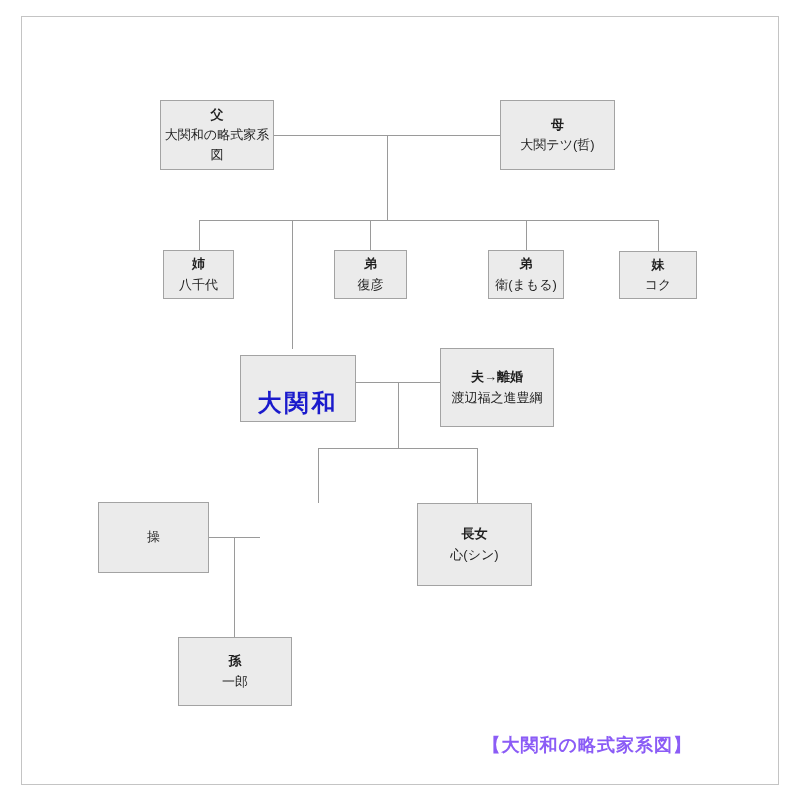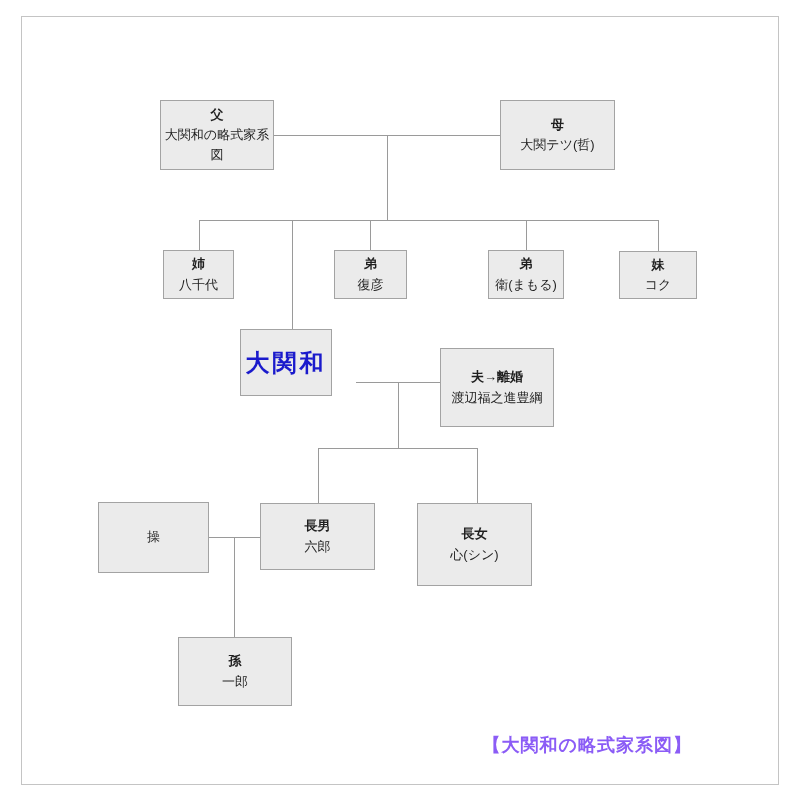--- a/index.html
+++ b/index.html
@@ -72,34 +72,30 @@
   </div>
   <div class="node" style="left:488px; top:250px; width:76px; height:49px;">
     <div class="relation">弟</div>
     <div class="name">衛(まもる)</div>
   </div>
   <div class="node" style="left:619px; top:251px; width:78px; height:48px;">
     <div class="relation">妹</div>
     <div class="name">コク</div>
   </div>
 
-  <div class="node" style="left:240px; top:329px; width:92px; height:67px;">
+  <div class="node" style="left:240px; top:355px; width:116px; height:67px;justify-content:flex-end;">
     <div class="self-name">大関和</div>
   </div>
   <div class="node" style="left:440px; top:348px; width:114px; height:79px;">
     <div class="relation">夫→離婚</div>
     <div class="name">渡辺福之進豊綱</div>
   </div>
 
   <div class="node" style="left:98px; top:502px; width:111px; height:71px;">
     <div class="name">操</div>
-  </div>
-  <div class="node" style="left:260px; top:503px; width:115px; height:67px;">
-    <div class="relation">長男</div>
-    <div class="name">六郎</div>
   </div>
   <div class="node" style="left:417px; top:503px; width:115px; height:83px;">
     <div class="relation">長女</div>
     <div class="name">心(シン)</div>
   </div>
 
   <div class="node" style="left:178px; top:637px; width:114px; height:69px;">
     <div class="relation">孫</div>
     <div class="name">一郎</div>
   </div>

